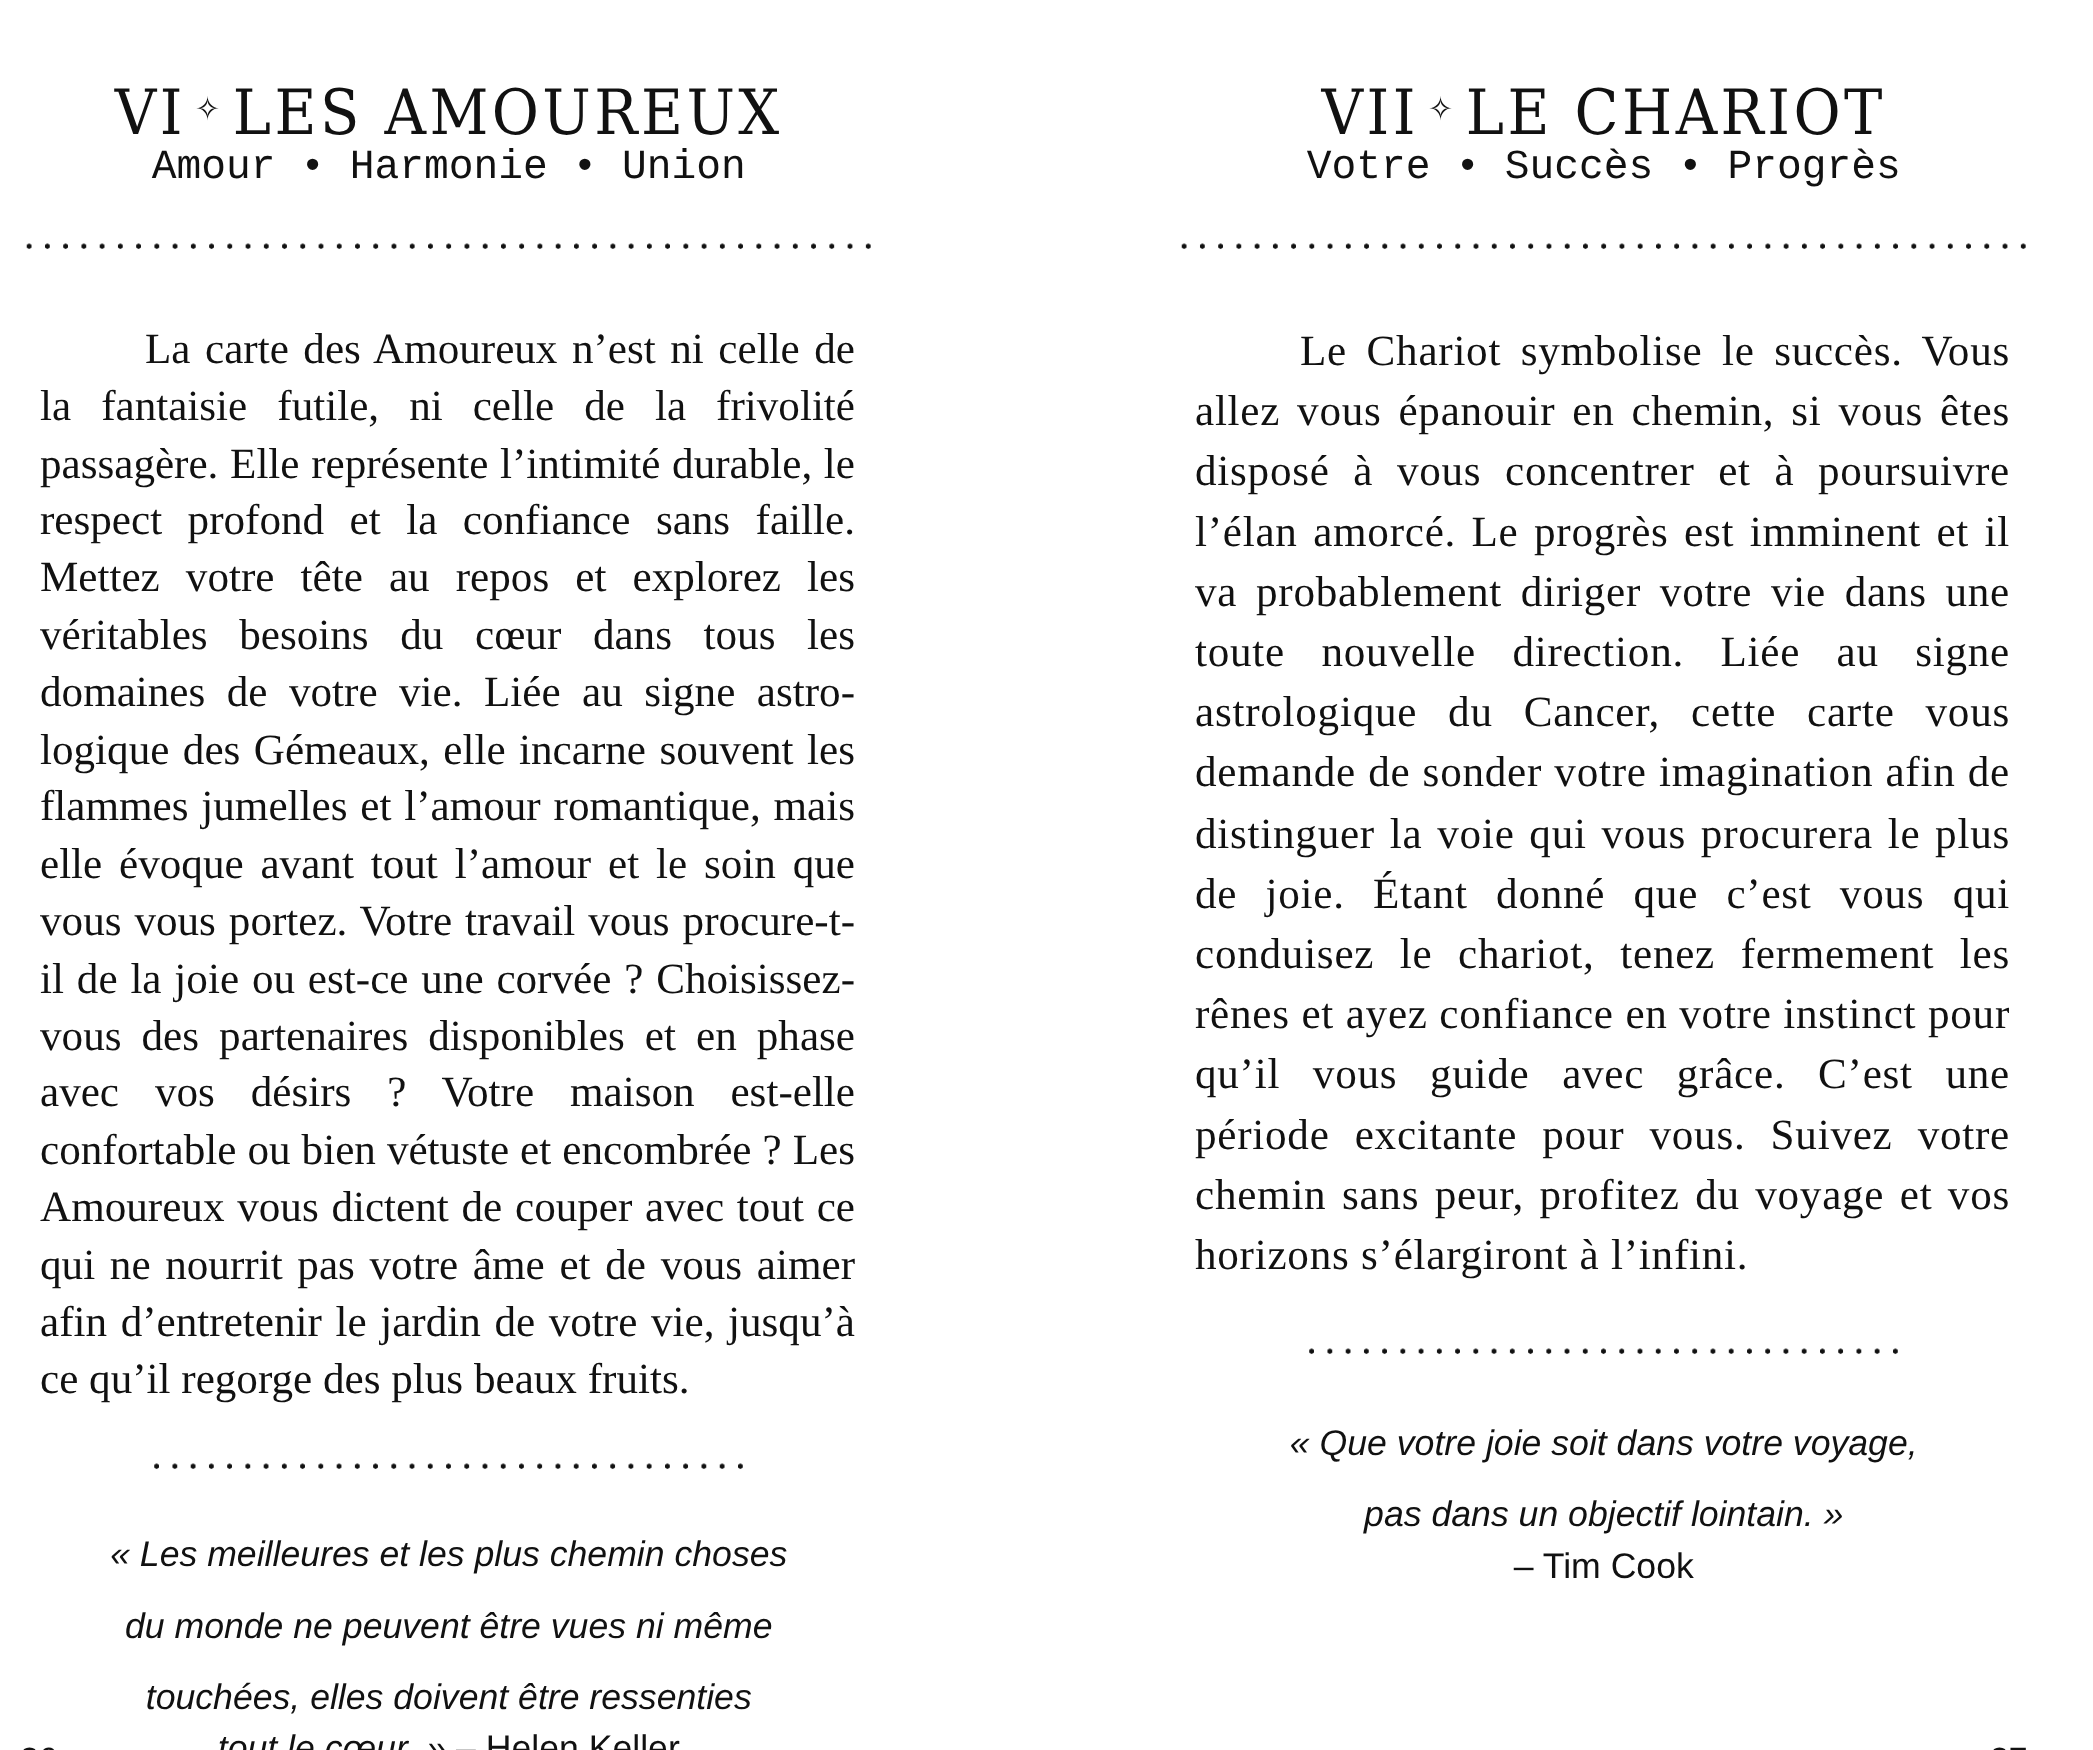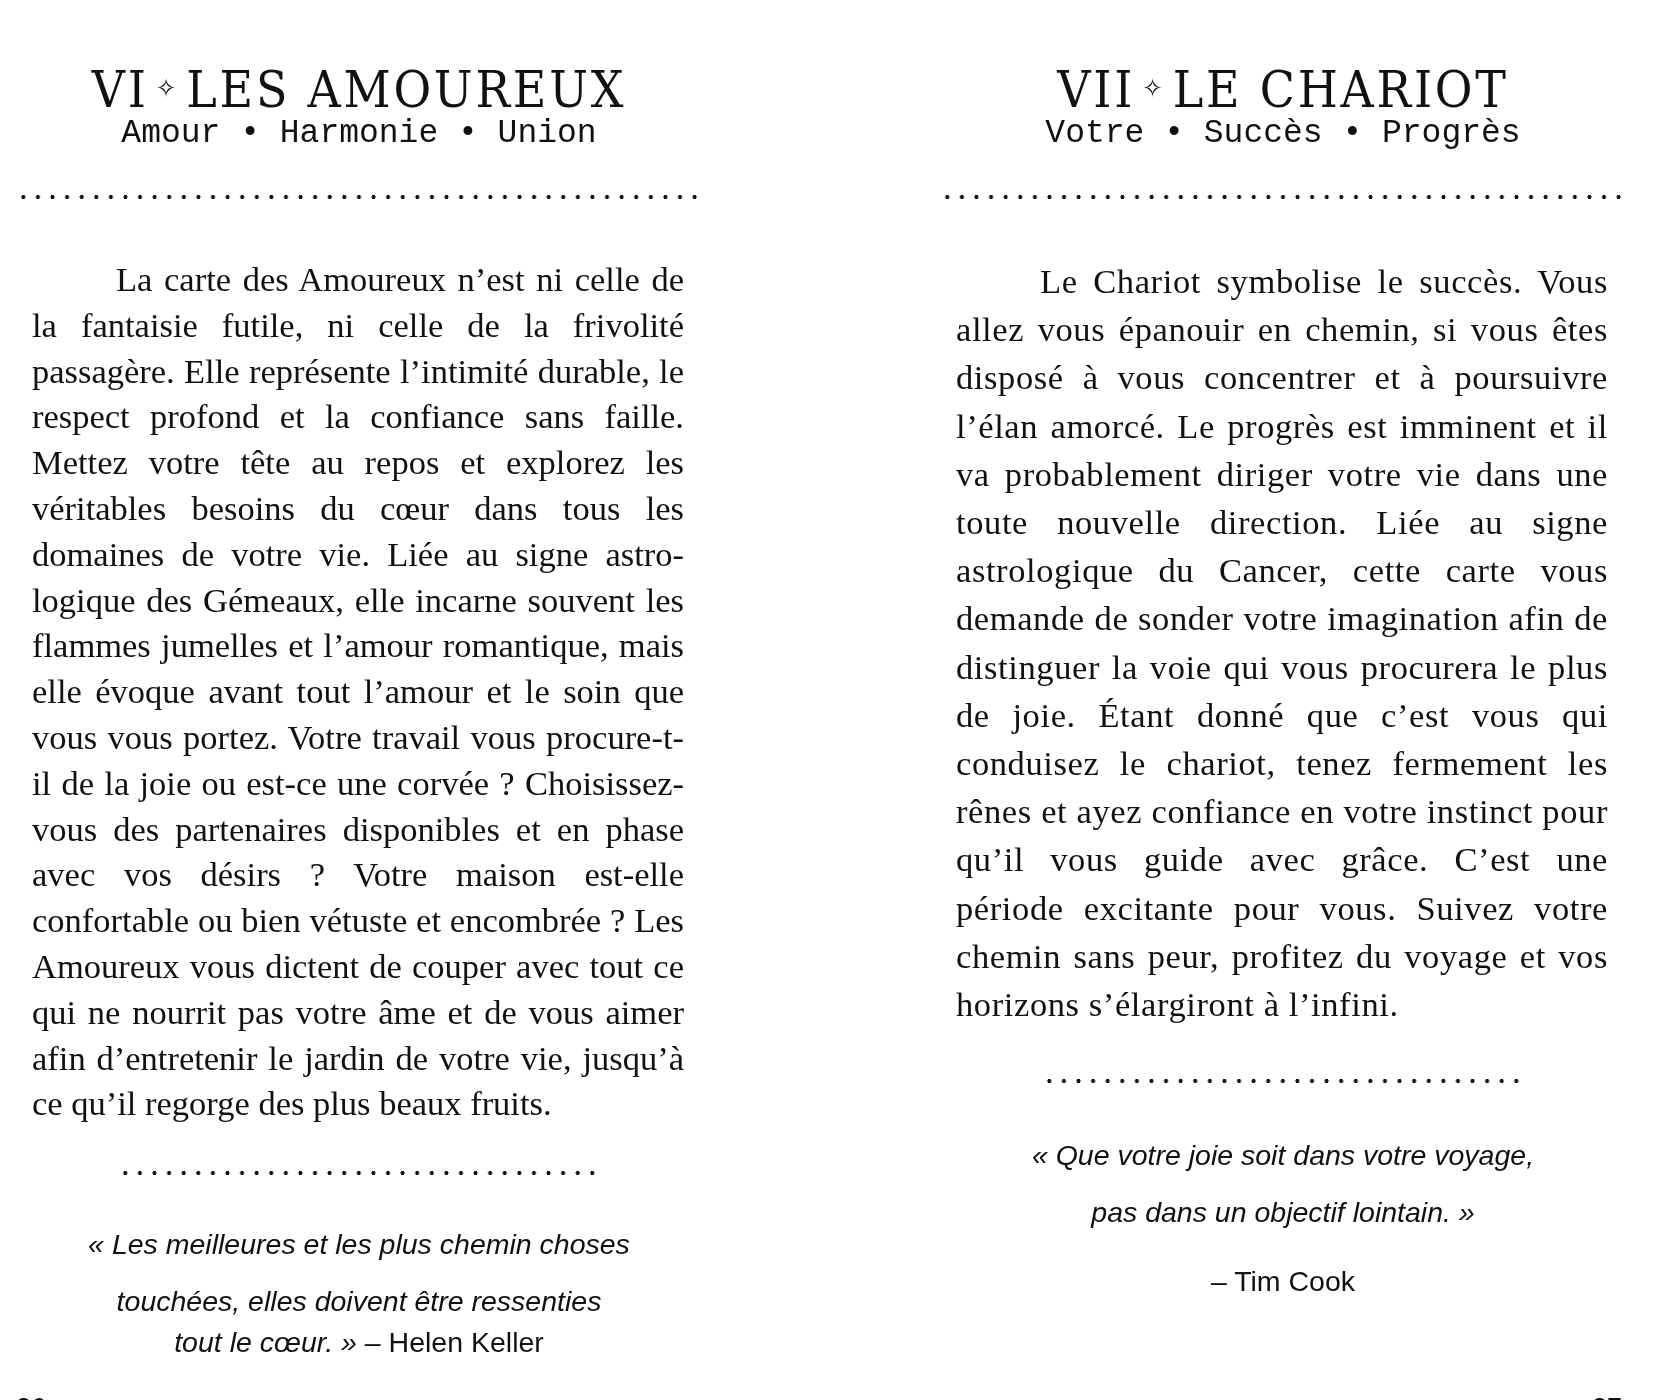--- a/index.html
+++ b/index.html
@@ -35,21 +35,21 @@
   .body-text p { margin: 16px; text-indent: 84px; }
   .rule-bottom-left { top: 1157px; left: 102px; width: 484px; }
   .rule-bottom-right { top: 1065px; left: 102px; width: 484px; }
   .quote {
     position: absolute; left: 0; width: 100%; text-align: center;
     font-family: "Liberation Sans", sans-serif; font-size: 28.5px; line-height: 41px;
   }
   .page-left .quote { top: 1195px; }
   .page-right .quote { top: 1106px; }
   .quote .q { font-style: italic; margin-top: 16px; }
-  .quote .author { font-style: normal; margin-top: 28px; }
+  .quote .author { font-style: normal; }
   .page-number {
     position: absolute; top: 1382px; font-family: "Liberation Sans", sans-serif;
     font-size: 27px; line-height: 1;
   }
   .page-left .page-number { left: 0; }
   .page-right .page-number { right: 4px; }
 </style>
 </head>
 <body>
 
@@ -58,20 +58,21 @@
     <span>VI</span><span class="star">✧</span><span>LES AMOUREUX</span>
   </h1>
   <div class="subtitle">Amour • Harmonie • Union</div>
   <div class="rule rule-top"></div>
   <div class="body-text">
     <p>La carte des Amoureux n’est ni celle de la fantaisie futile, ni celle de la frivolité passagère. Elle représente l’intimité durable, le respect profond et la confiance sans faille. Mettez votre tête au repos et explorez les véritables besoins du cœur dans tous les domaines de votre vie. Liée au signe astro­logique des Gémeaux, elle incarne souvent les flammes jumelles et l’amour roman­tique, mais elle évoque avant tout l’amour et le soin que vous vous portez. Votre travail vous procure-t-il de la joie ou est-ce une cor­vée ? Choisissez-vous des partenaires dis­ponibles et en phase avec vos désirs ? Votre maison est-elle confortable ou bien vétuste et encombrée ? Les Amoureux vous dictent de couper avec tout ce qui ne nourrit pas votre âme et de vous aimer afin d’entretenir le jardin de votre vie, jusqu’à ce qu’il regorge des plus beaux fruits.</p>
   </div>
   <div class="rule rule-bottom-left"></div>
   <div class="quote">
     <div class="q">« Les meilleures et les plus chemin choses</div>
+    <div class="q">du monde ne peuvent être vues ni même</div>
     <div class="q">touchées, elles doivent être ressenties</div>
     <div><span class="q">tout le cœur. »</span> <span class="author">– Helen Keller</span></div>
   </div>
   <div class="page-number">26</div>
 </div>
 
 <div class="page page-right">
   <h1 class="title">
     <span>VII</span><span class="star">✧</span><span>LE CHARIOT</span>
   </h1>

